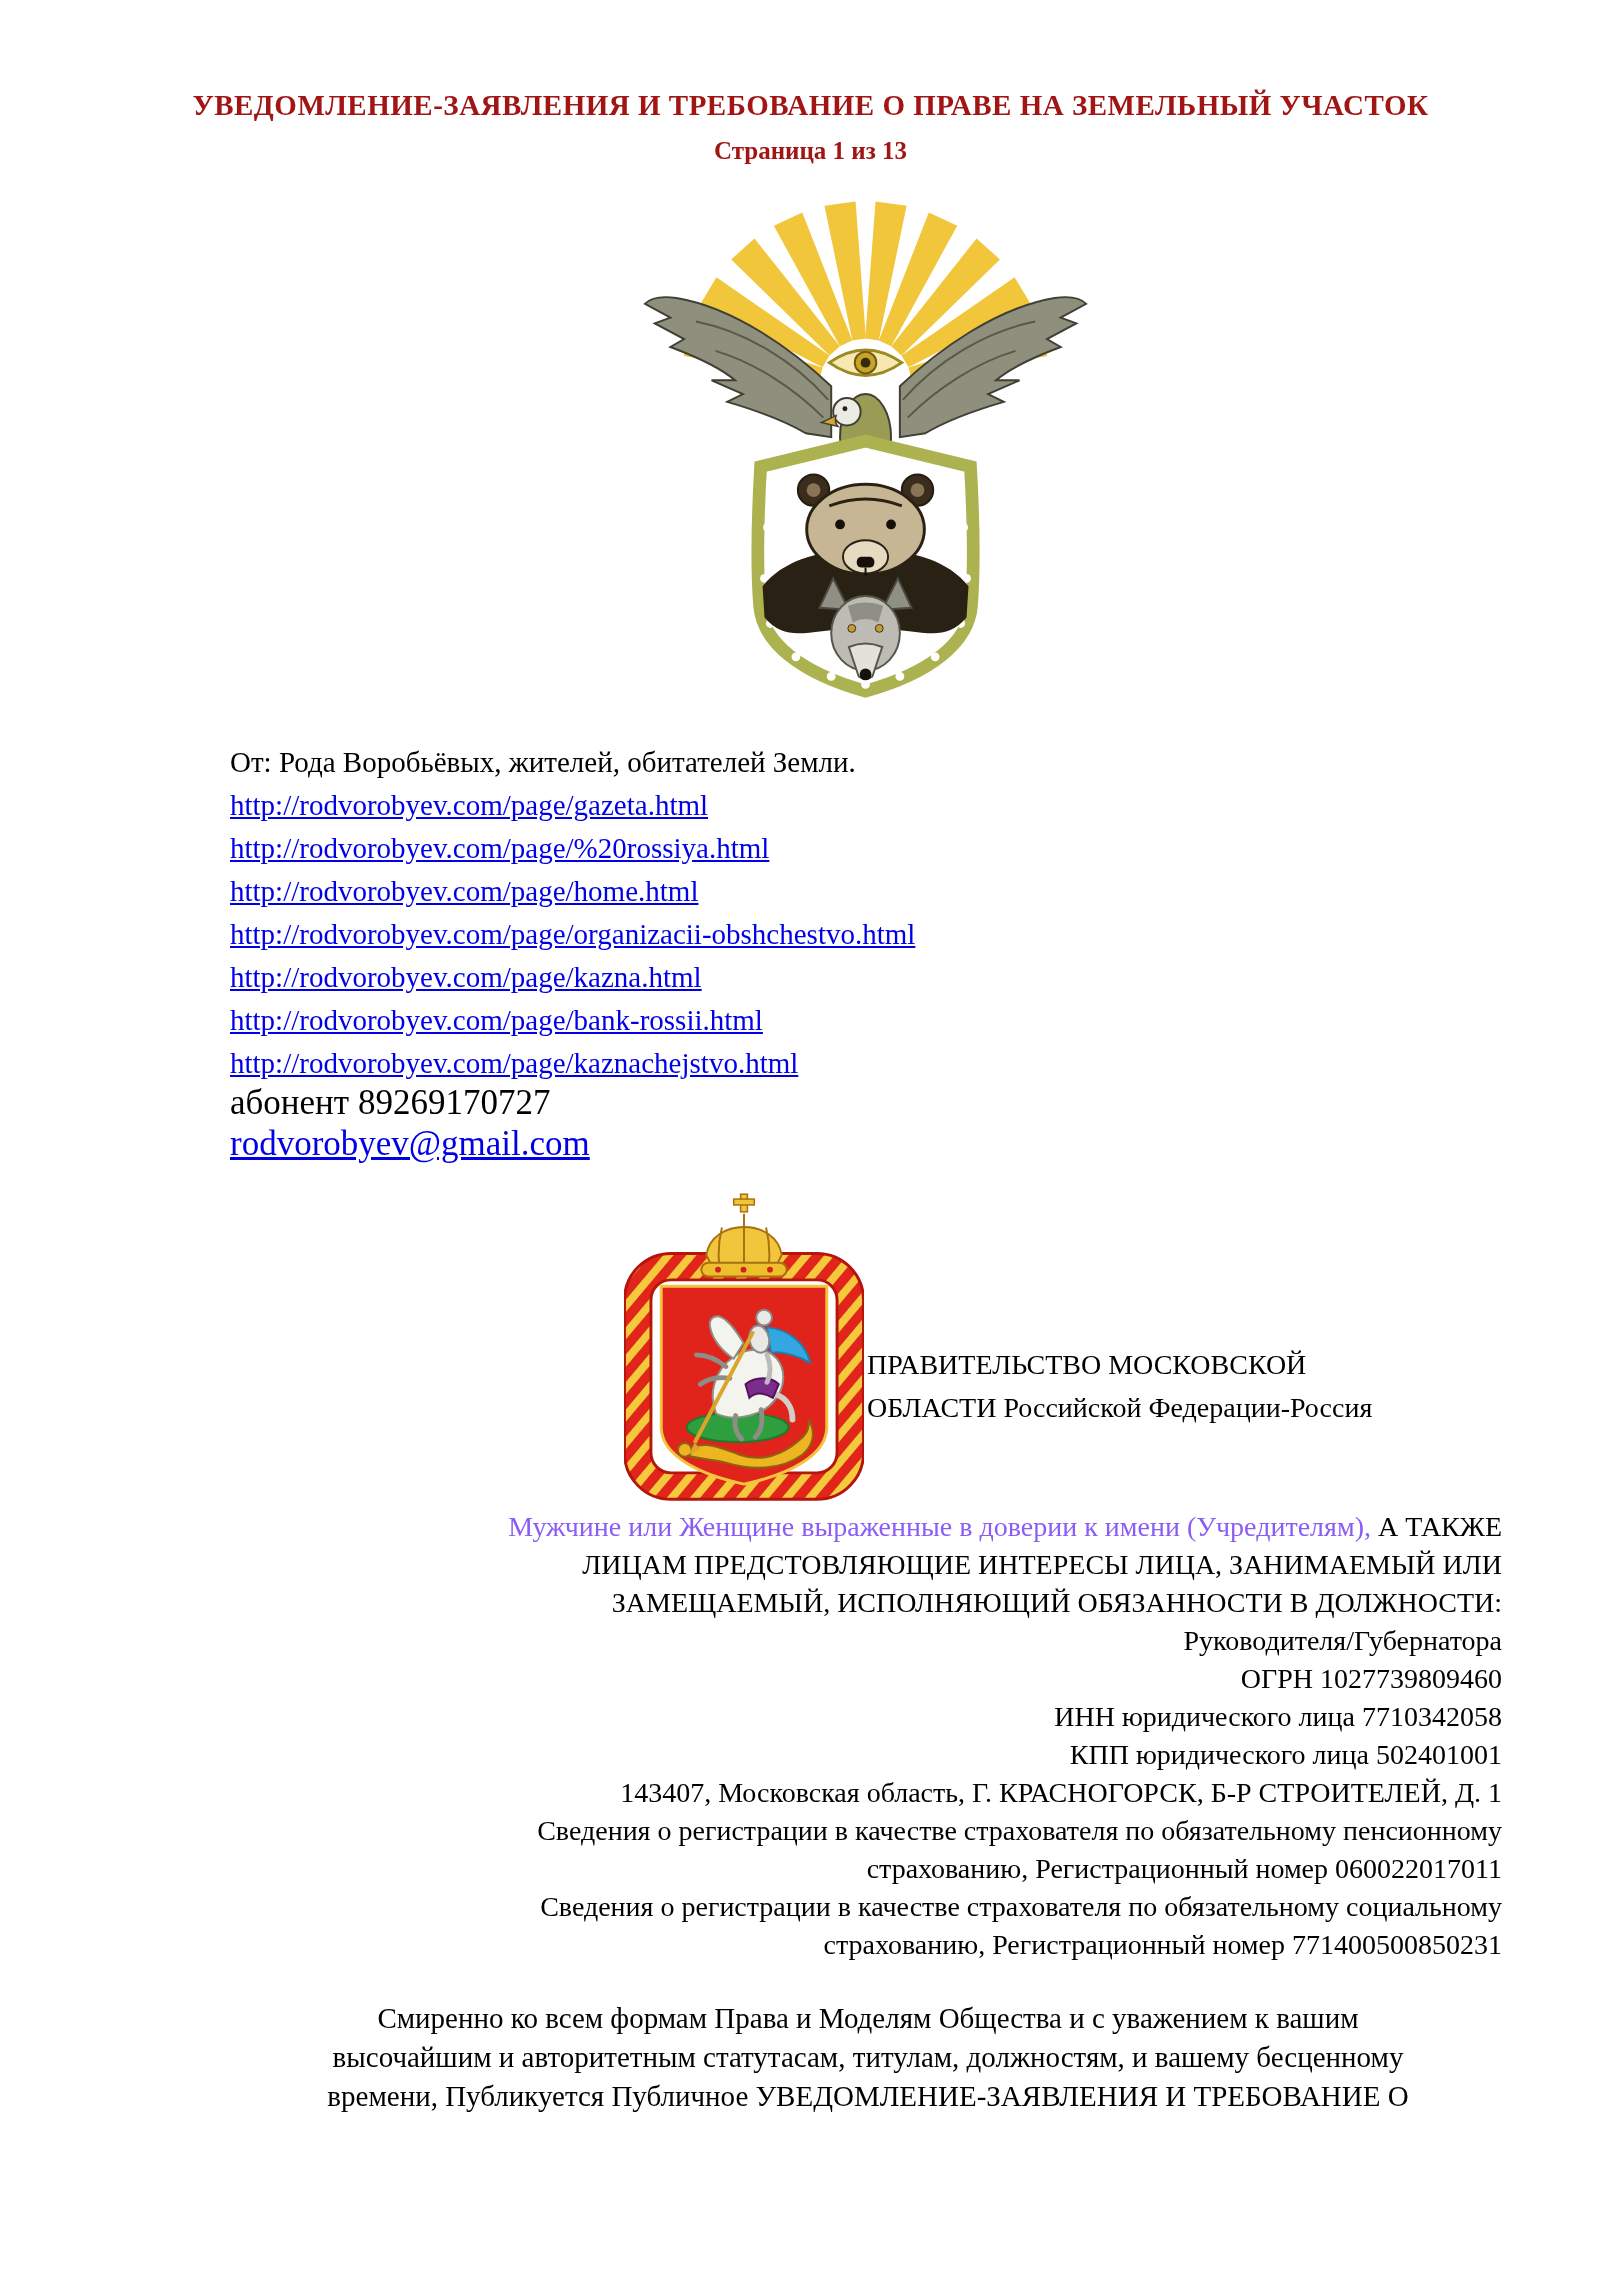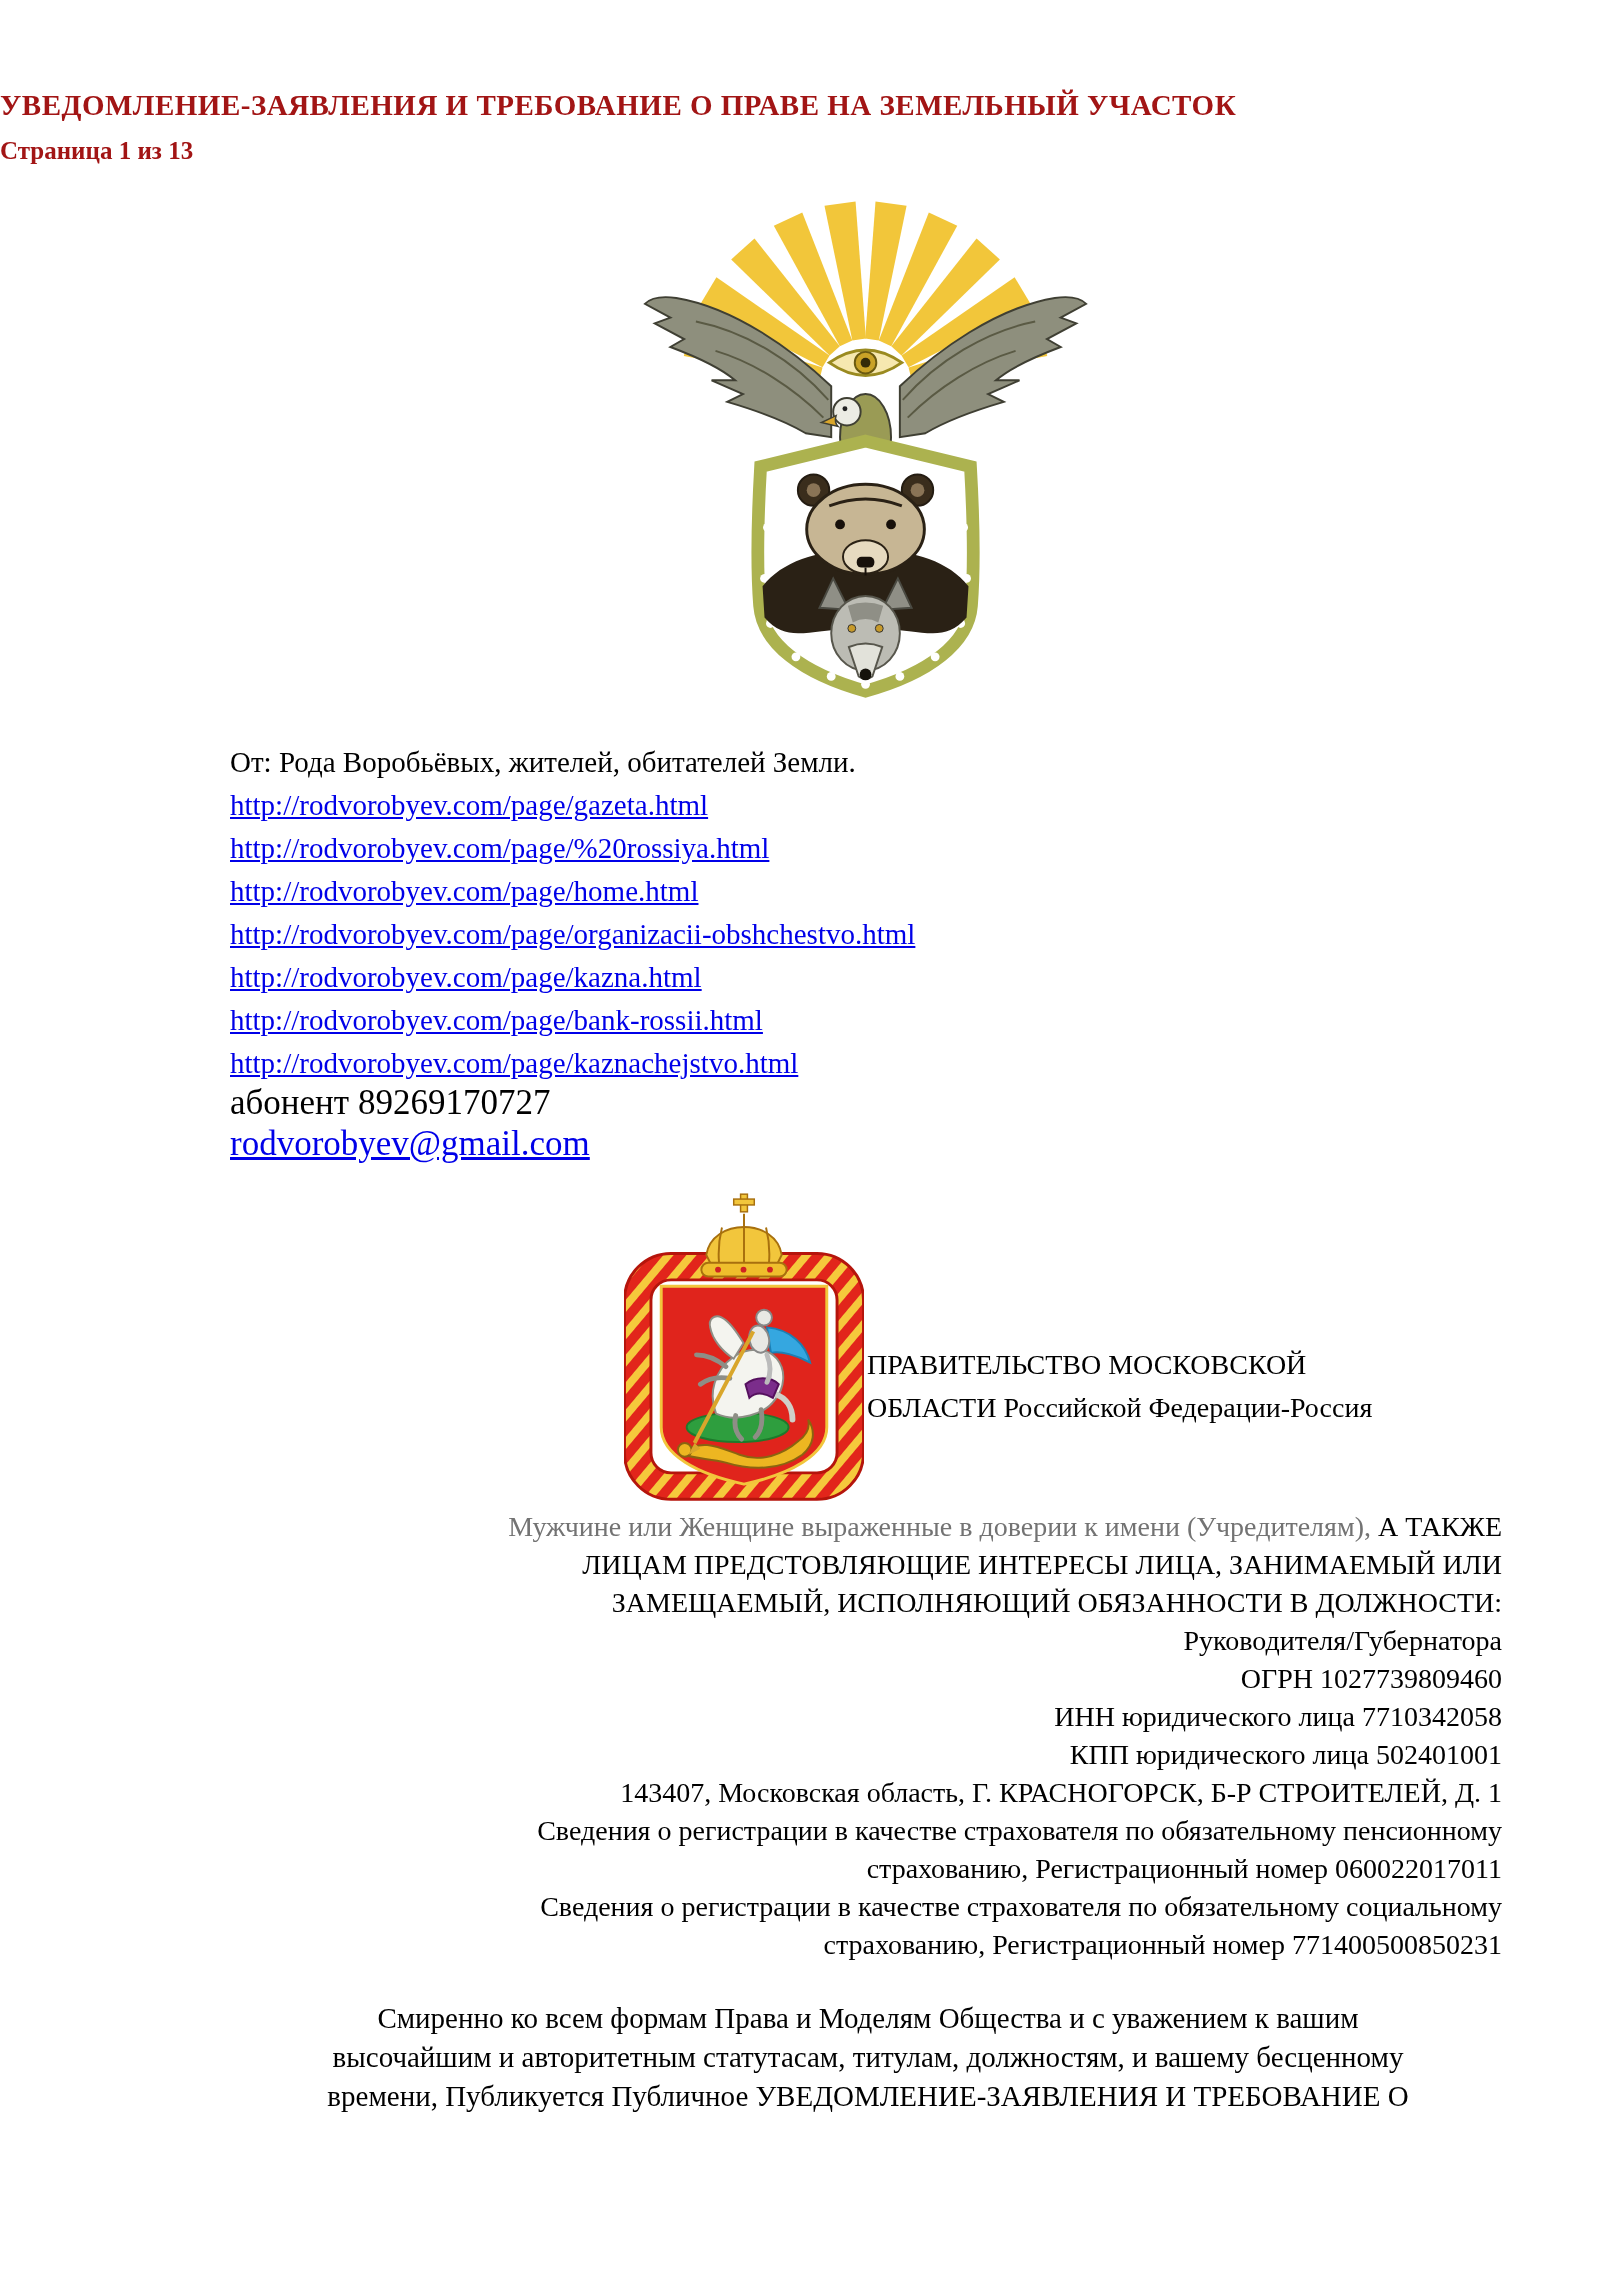--- a/index.html
+++ b/index.html
@@ -6,33 +6,33 @@
   .page{
     position:relative;
     width:1621px;height:2293px;
     background:#ffffff;
     margin:0 auto;
     font-family:"Liberation Serif","DejaVu Serif",serif;
     color:#000;
     overflow:hidden;
   }
   
-  .title-block{position:absolute;top:88px;left:0;width:1621px;}
+  .title-block{position:absolute;top:88px;left:0;width:1621px;text-align:center;}
   .title-main{font-size:29px;font-weight:bold;color:#a21515;letter-spacing:0.5px;line-height:35px;}
   .title-page{font-size:25px;font-weight:bold;color:#a21515;margin-top:13px;line-height:29px;}
   
   .emblem{position:absolute;left:637px;top:194px;width:461px;height:505px;}
   .coat{position:absolute;left:624px;top:1192px;width:240px;height:309px;}
   
   .from-block{position:absolute;left:230px;top:741px;font-size:29px;line-height:43px;white-space:nowrap;}
   .contact-block{position:absolute;left:230px;top:1082px;font-size:35px;line-height:41px;white-space:nowrap;}
   a.doc-link{color:#0000e8;text-decoration:underline;}
   .gov-block{position:absolute;left:867px;top:1343px;font-size:28px;line-height:43px;white-space:nowrap;}
   .notice-block{position:absolute;left:230px;top:1508px;width:1272px;text-align:right;font-size:28px;line-height:38px;}
-  .notice-red{color:#737373;}
+  .notice-red{color:#8b5cf6;}
   .closing-block{position:absolute;left:230px;top:1999px;width:1276px;text-align:center;font-size:29px;line-height:39px;}
   .bold{font-weight:normal;}
 </style>
 </head>
 <body>
 
 <div class="page">
 
   <div class="title-block">
     <div class="title-main">УВЕДОМЛЕНИЕ-ЗАЯВЛЕНИЯ И ТРЕБОВАНИЕ О ПРАВЕ НА ЗЕМЕЛЬНЫЙ УЧАСТОК</div>

